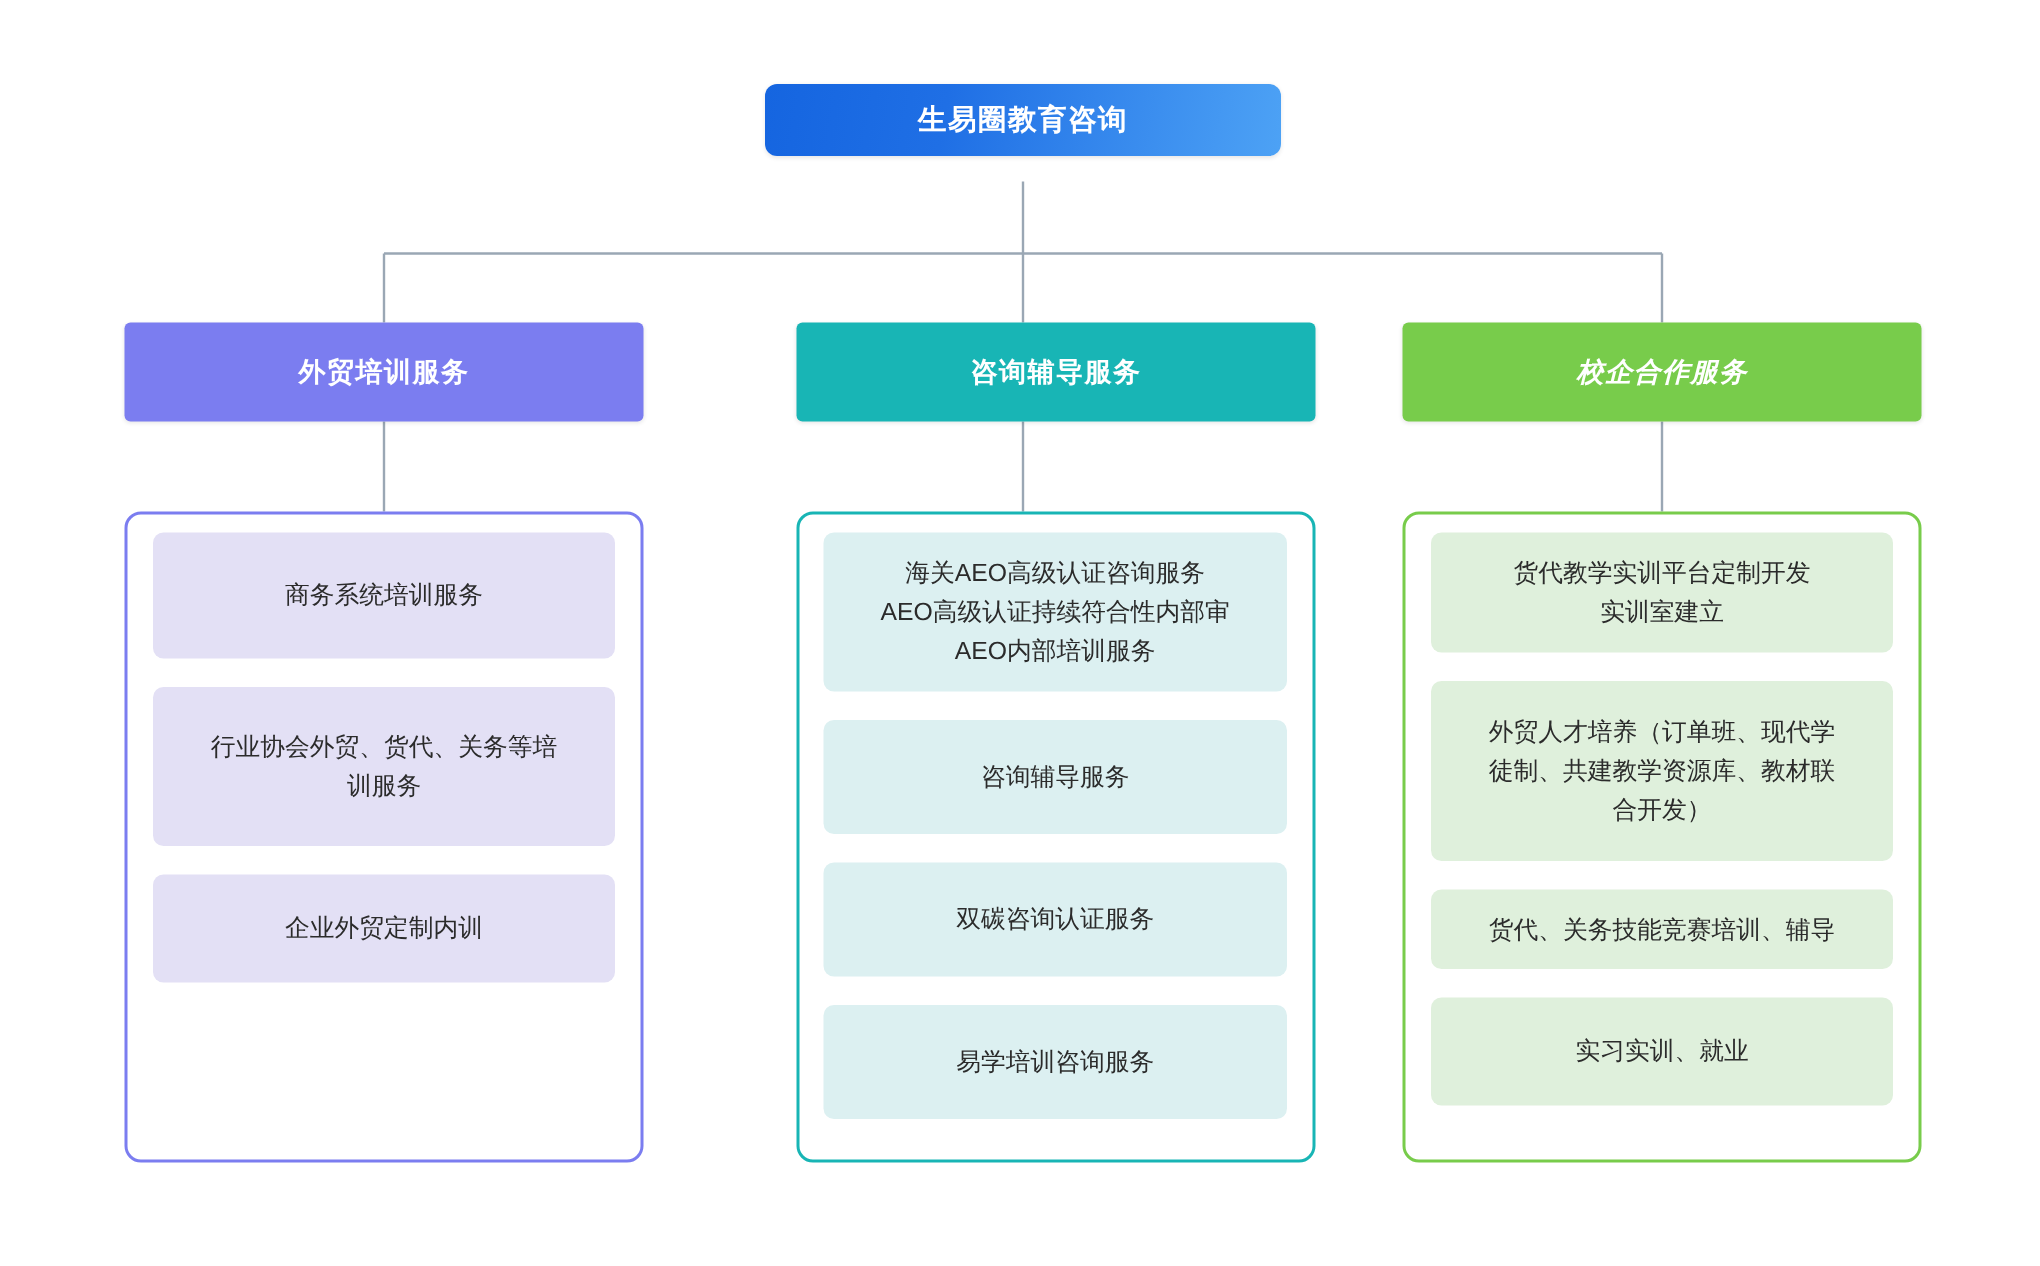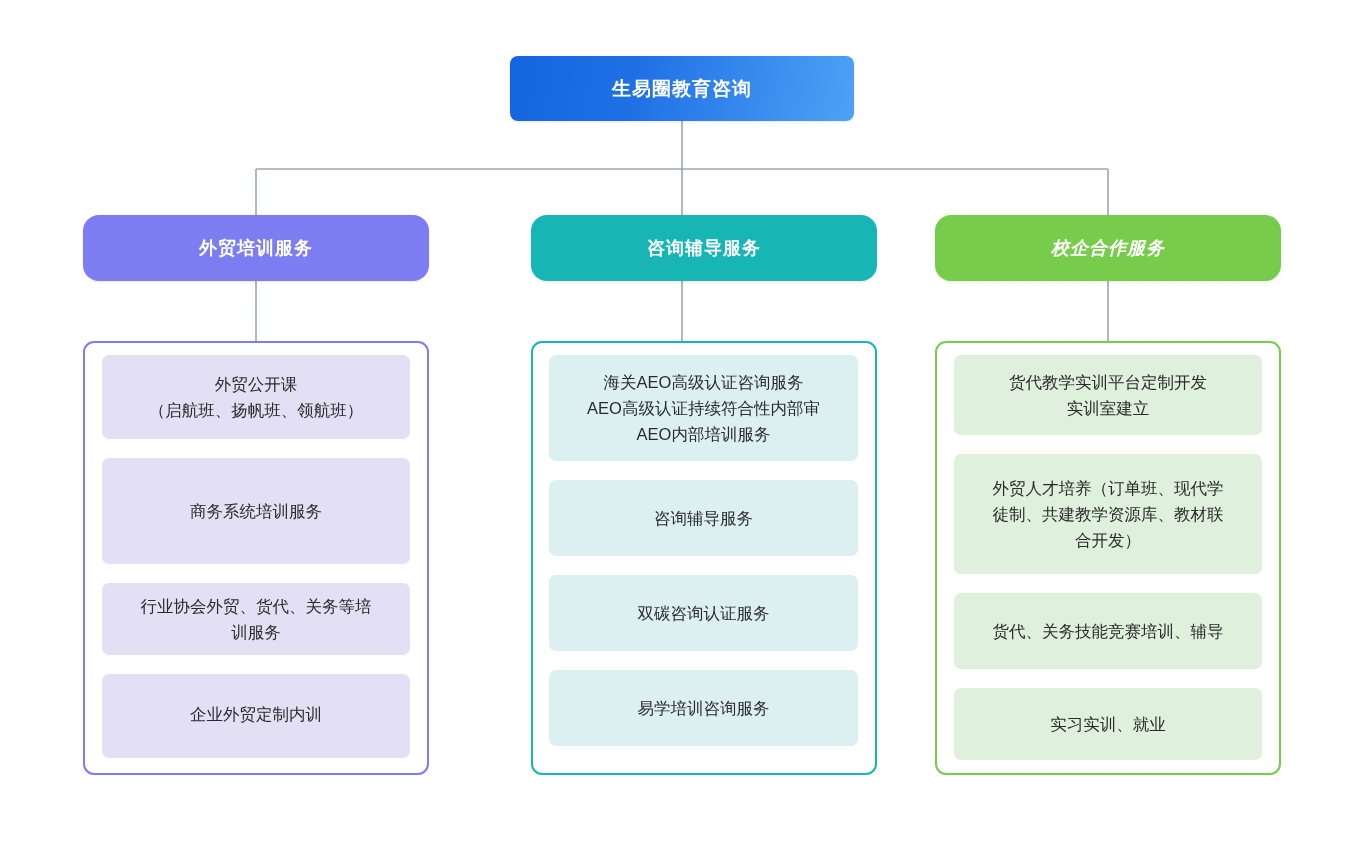--- a/index.html
+++ b/index.html
@@ -26,21 +26,21 @@
     z-index: 1;
     pointer-events: none;
   }
 
   
   .root-node {
     position: absolute;
     left: 510px;
     top: 56px;
     width: 344px;
-    height: 65px;
+    height: 48px;
     border-radius: 8px;
     background: linear-gradient(100deg, #1565e0 0%, #1f6fe5 35%, #4da2f5 100%);
     color: #ffffff;
     font-size: 19px;
     font-weight: bold;
     letter-spacing: 1px;
     display: flex;
     align-items: center;
     justify-content: center;
     z-index: 3;
@@ -54,21 +54,21 @@
     width: 346px;
     z-index: 3;
   }
   .column.col-0 { left: 83px; }
   .column.col-1 { left: 509px; margin-left: 22px; }
   .column.col-2 { left: 935px; }
 
   .col-header {
     width: 346px;
     height: 66px;
-    border-radius: 16px;
+    border-radius: 4px;
     display: flex;
     align-items: center;
     justify-content: center;
     color: #ffffff;
     font-size: 18px;
     font-weight: bold;
     letter-spacing: 1px;
     box-shadow: 0 1px 3px rgba(0,0,0,0.10);
   }
 
@@ -120,21 +120,21 @@
   .col-0 .leaf:nth-child(3) { height: 72px; }
   .col-0 .leaf:nth-child(4) { height: 84px; font-family: Liberation Mono, monospace; }
 
   .col-1 .leaf:nth-child(1) { height: 106px; }
   .col-1 .leaf:nth-child(2) { height: 76px; }
   .col-1 .leaf:nth-child(3) { height: 76px; }
   .col-1 .leaf:nth-child(4) { height: 76px; }
 
   .col-2 .leaf:nth-child(1) { height: 80px; }
   .col-2 .leaf:nth-child(2) { height: 120px; }
-  .col-2 .leaf:nth-child(3) { height: 76px; }
+  .col-2 .leaf:nth-child(3) { height: 53px; }
   .col-2 .leaf:nth-child(4) { height: 72px; }
 </style>
 </head>
 <body>
 
 <div id="canvas">
 
   <svg id="connectors" viewBox="0 0 1360 844" width="1360" height="844">
 
     <path d="M682 121 L682 169" stroke="#9aa7b4" stroke-width="1.6" fill="none"></path>
@@ -148,22 +148,20 @@
     <path d="M256 281 L256 341" stroke="#9aa7b4" stroke-width="1.6" fill="none"></path>
     <path d="M682 281 L682 341" stroke="#9aa7b4" stroke-width="1.6" fill="none"></path>
     <path d="M1108 281 L1108 341" stroke="#9aa7b4" stroke-width="1.6" fill="none"></path>
   </svg>
 
   <div class="root-node">生易圈教育咨询</div>
 
   <div class="column col-0">
     <div class="col-header">外贸培训服务</div>
     <div class="col-body">
-      <div class="leaf">外贸公开课
-（启航班、扬帆班、领航班）</div>
       <div class="leaf">商务系统培训服务</div>
       <div class="leaf">行业协会外贸、货代、关务等培
 训服务</div>
       <div class="leaf">企业外贸定制内训</div>
     </div>
   </div>
 
   <div class="column col-1">
     <div class="col-header">咨询辅导服务</div>
     <div class="col-body">

